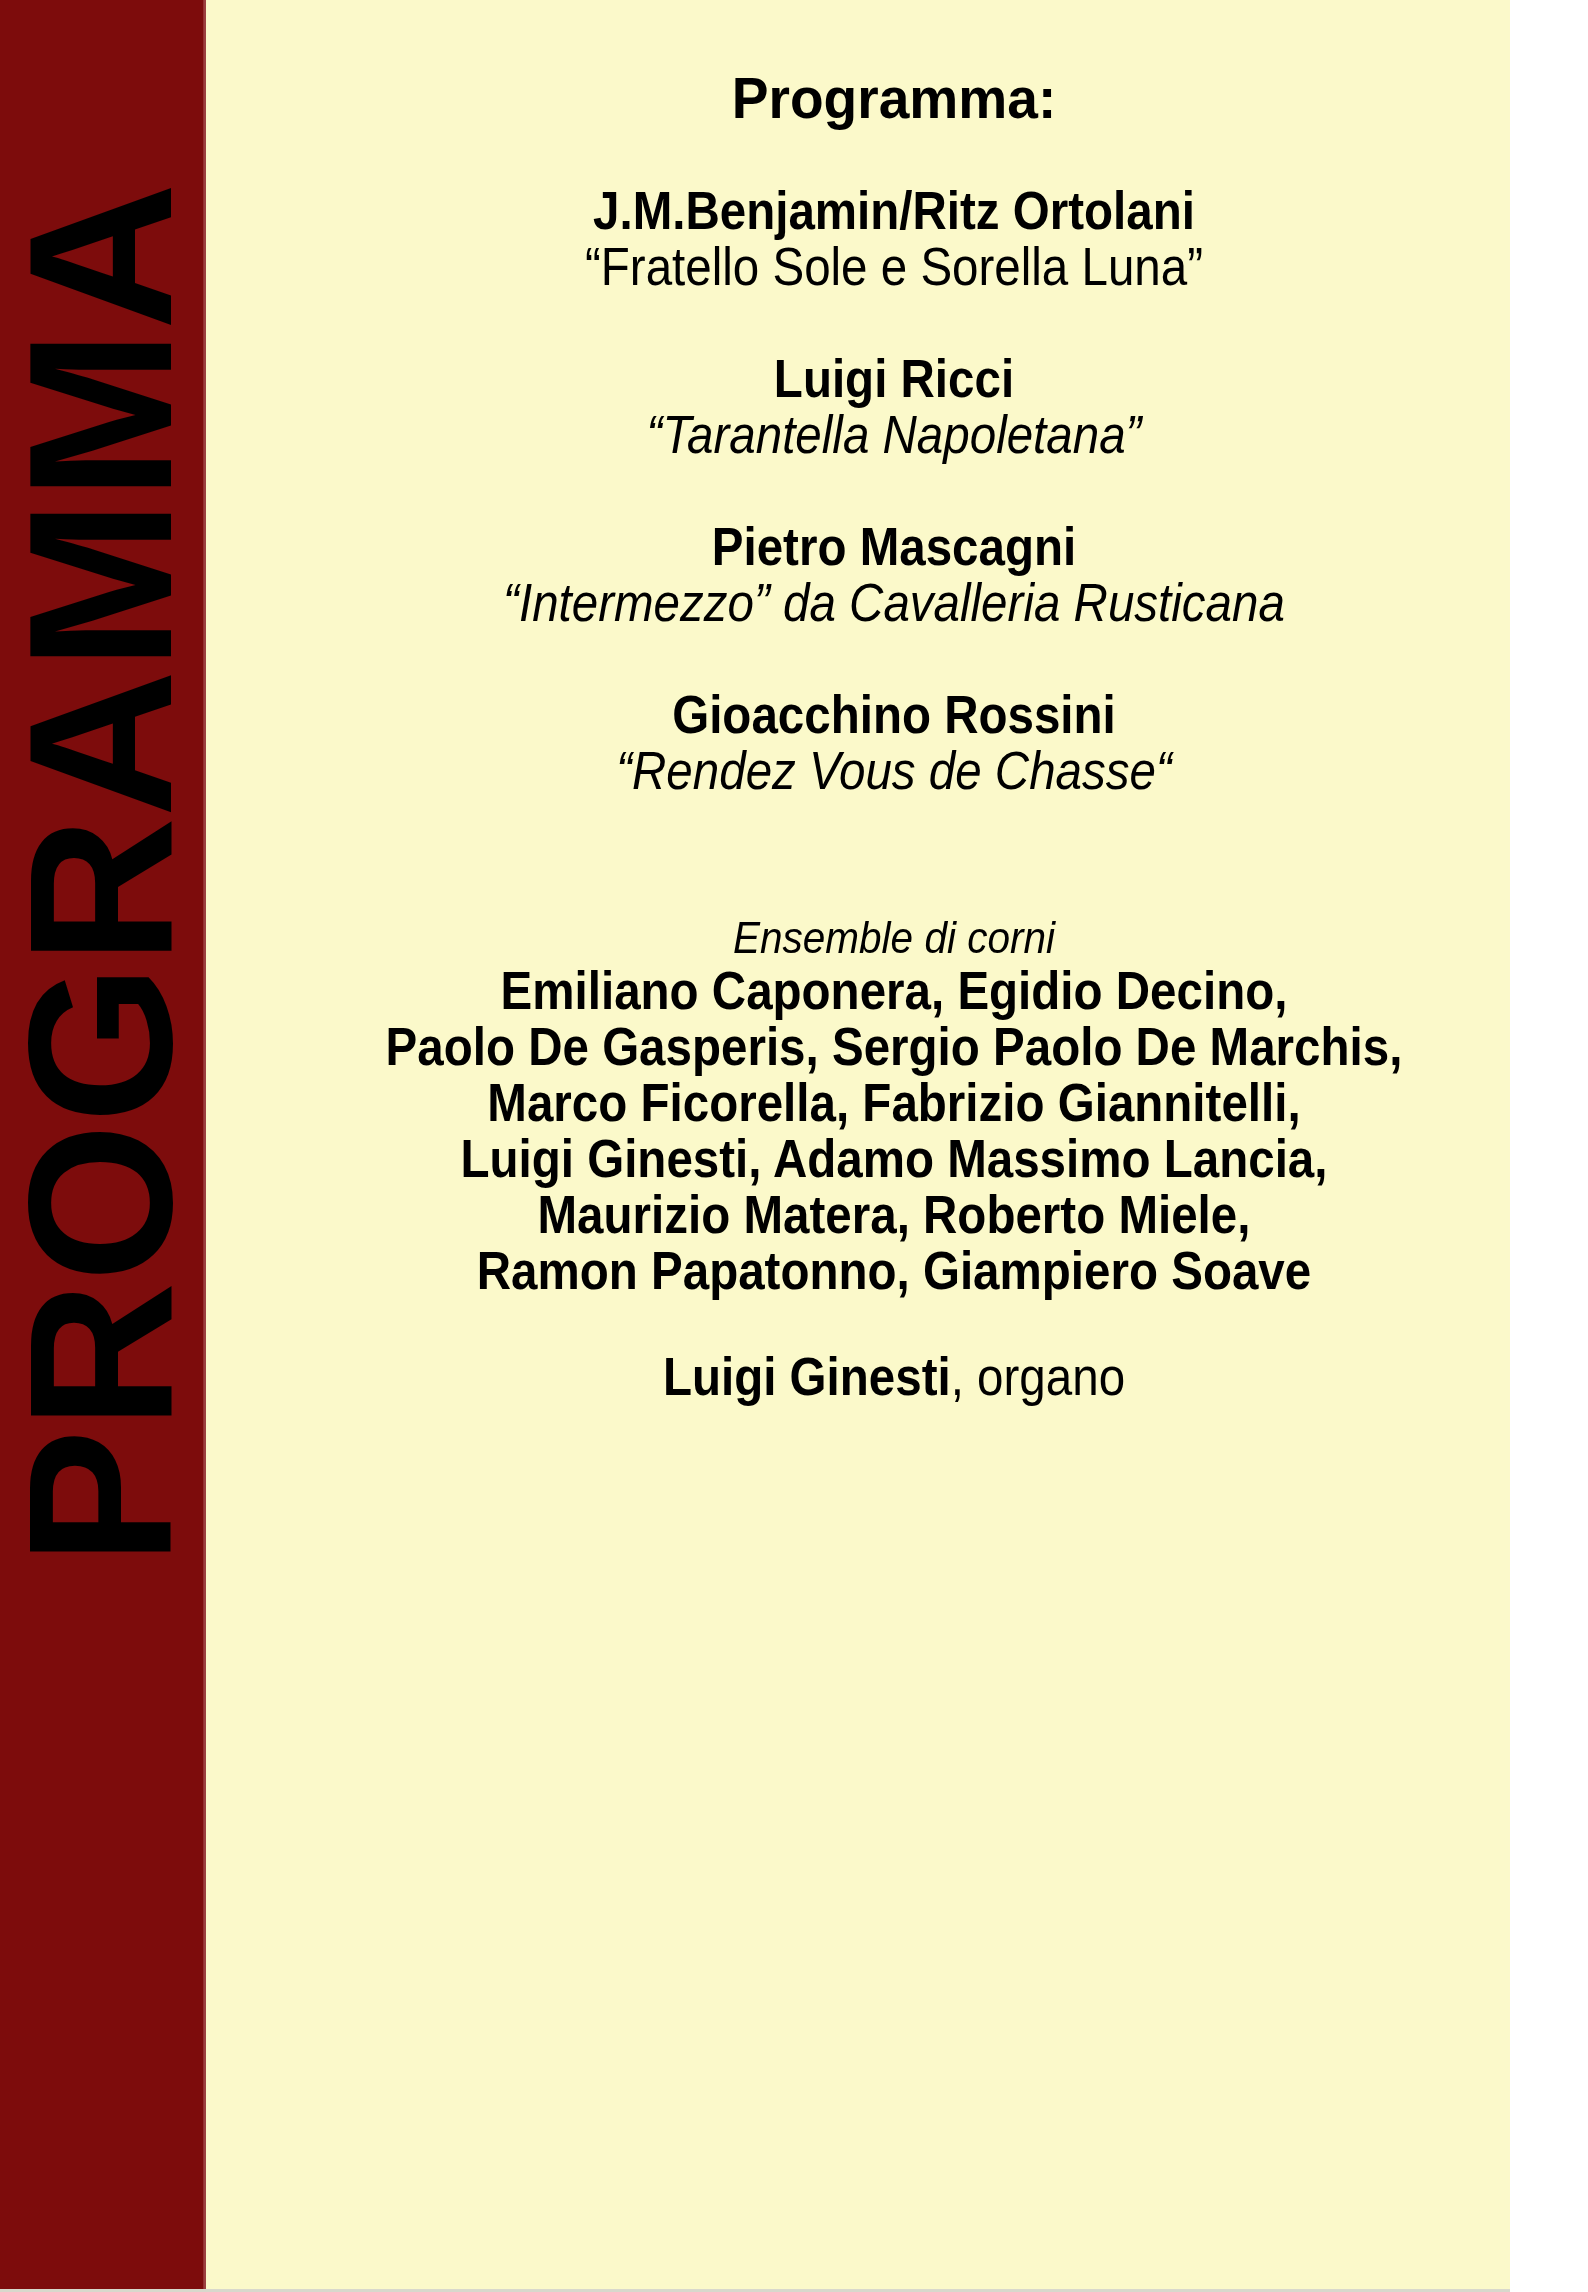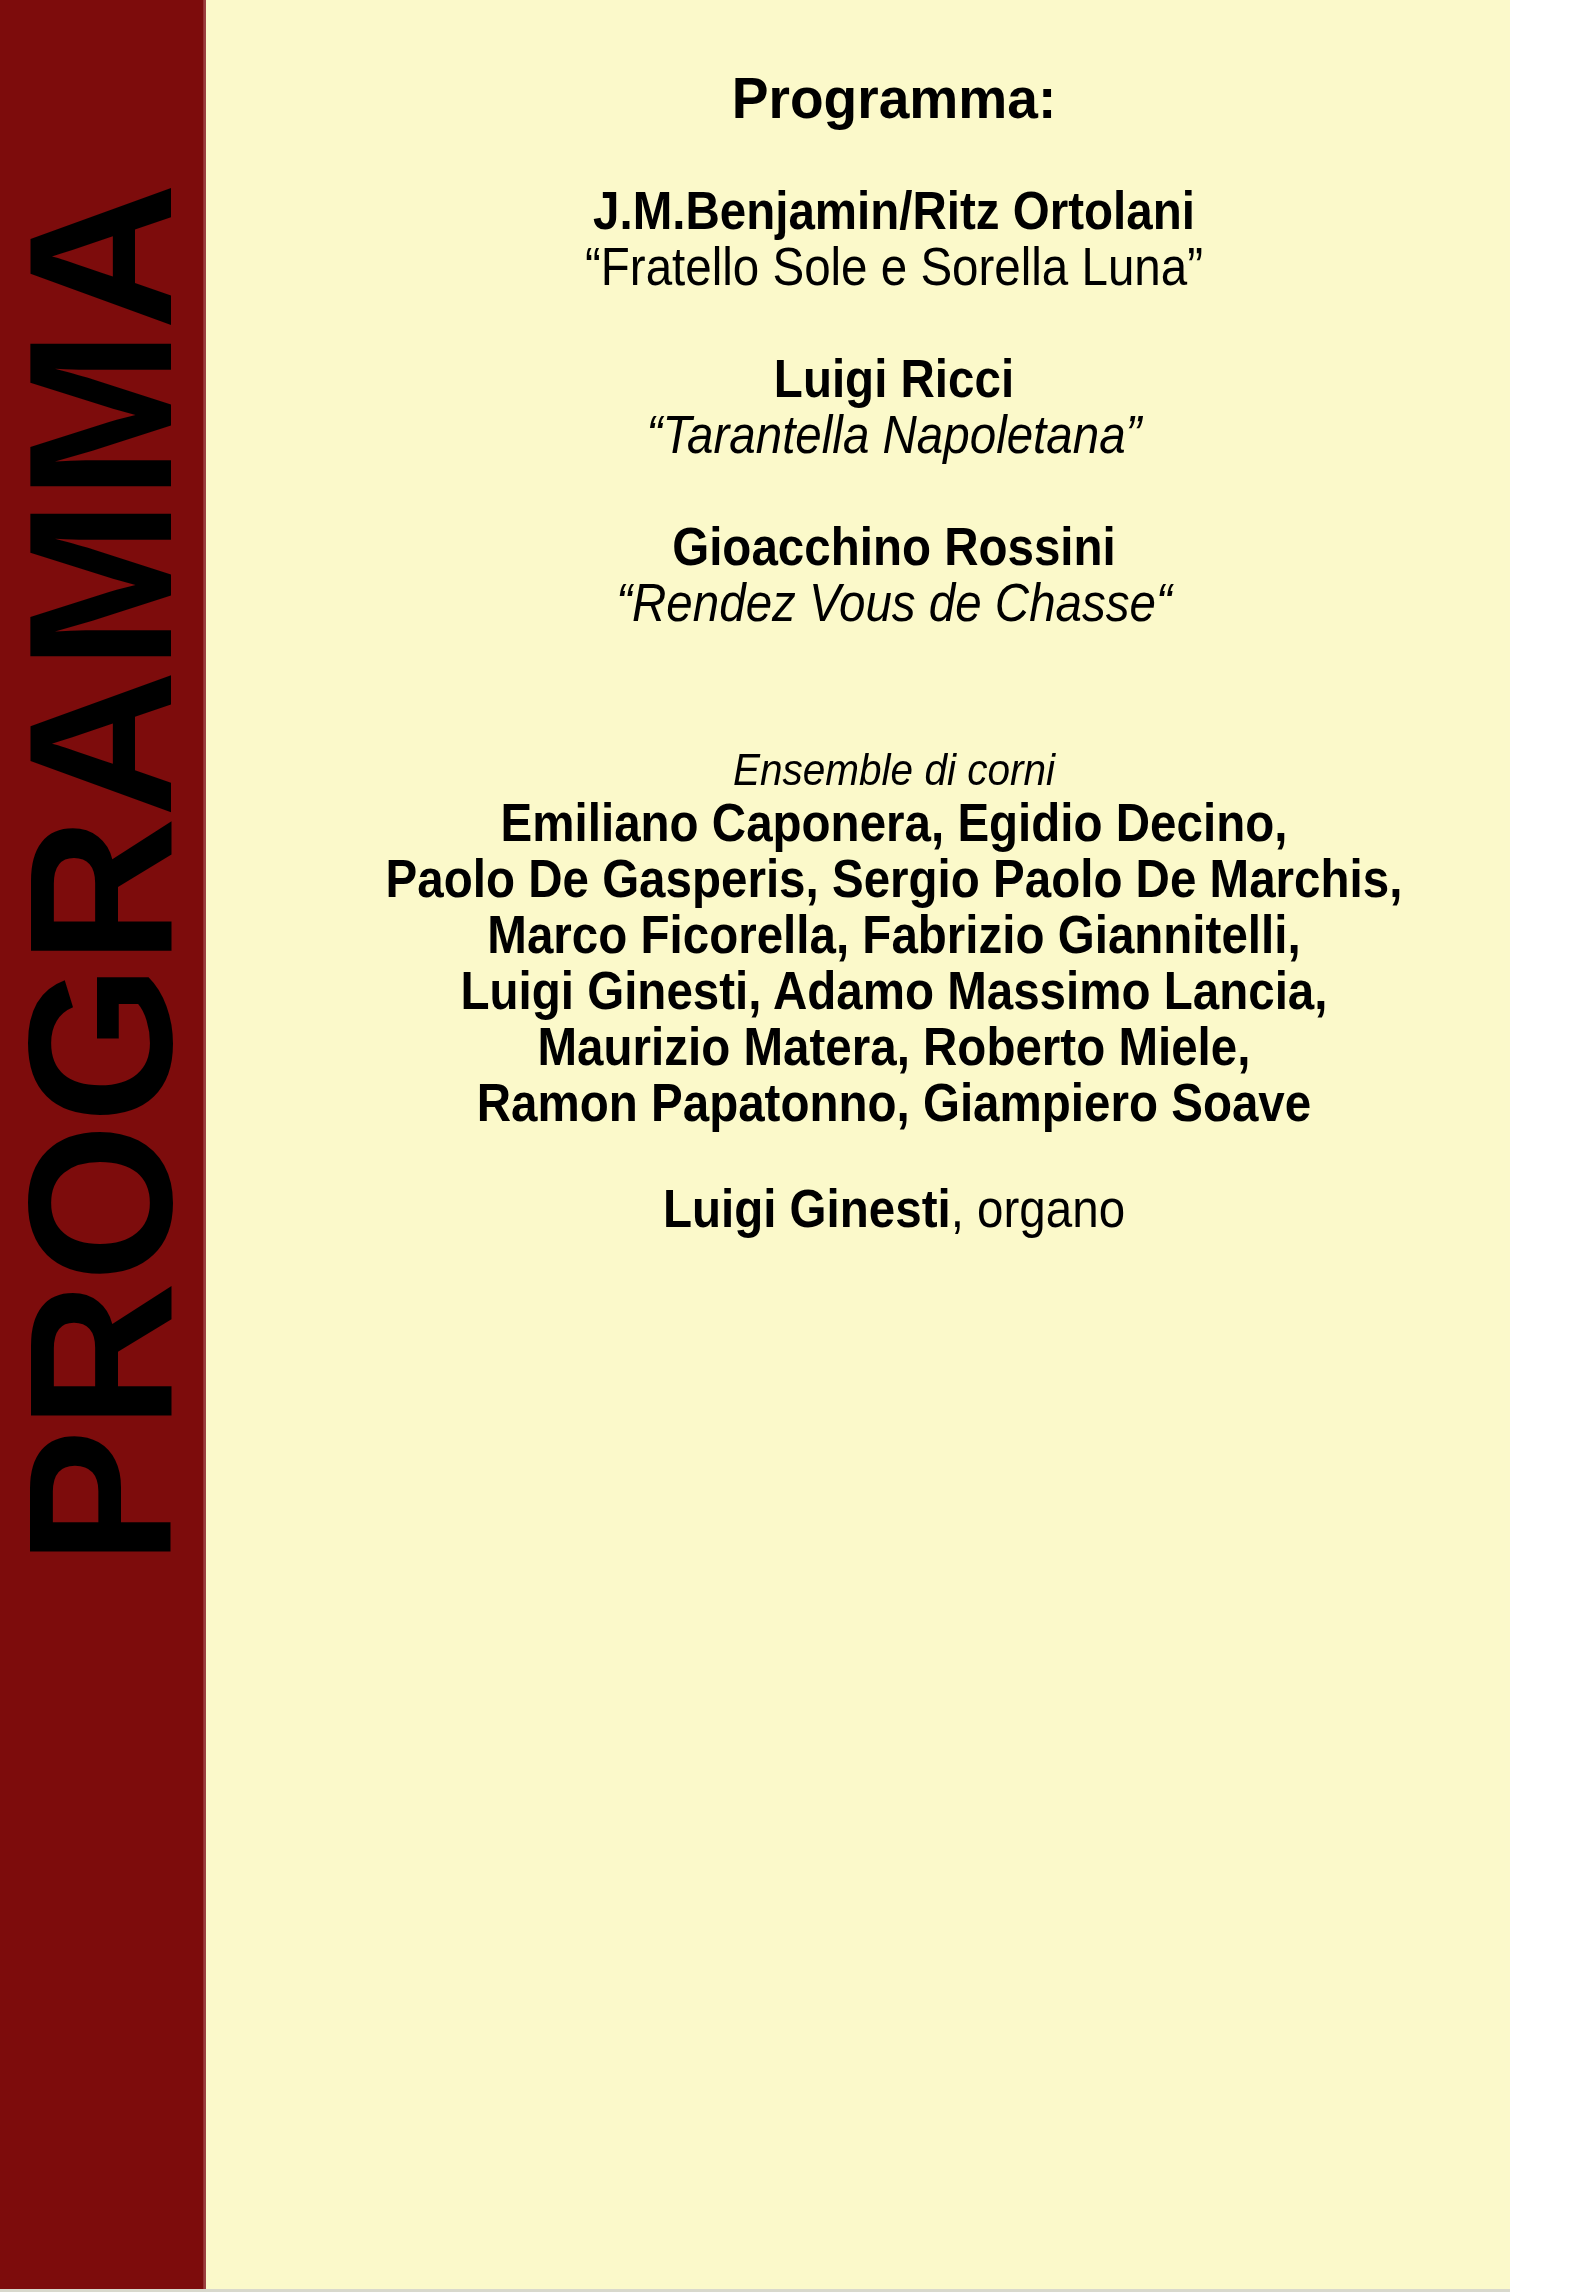--- a/index.html
+++ b/index.html
@@ -97,20 +97,25 @@
 
 
     <div>
       <div class="line bold">Luigi Ricci</div>
       <div class="line it">“Tarantella Napoletana”</div>
       <div class="gap"></div>
     </div>
 
 
 
+    <div>
+      <div class="line bold">Pietro Mascagni</div>
+      <div class="line it">“Intermezzo” da Cavalleria Rusticana</div>
+      <div class="gap"></div>
+    </div>
 
 
     <div>
       <div class="line bold">Gioacchino Rossini</div>
       <div class="line it">“Rendez Vous de Chasse“</div>
     </div>
 
     <div class="gap2"></div>
 
     <div>

